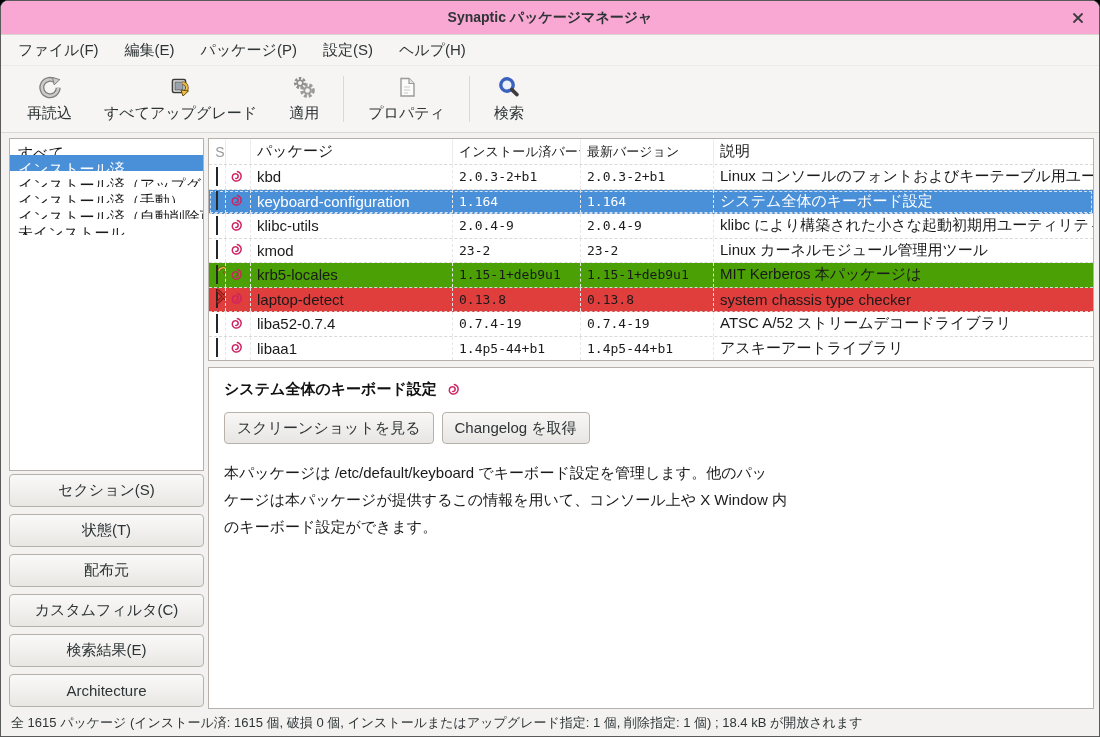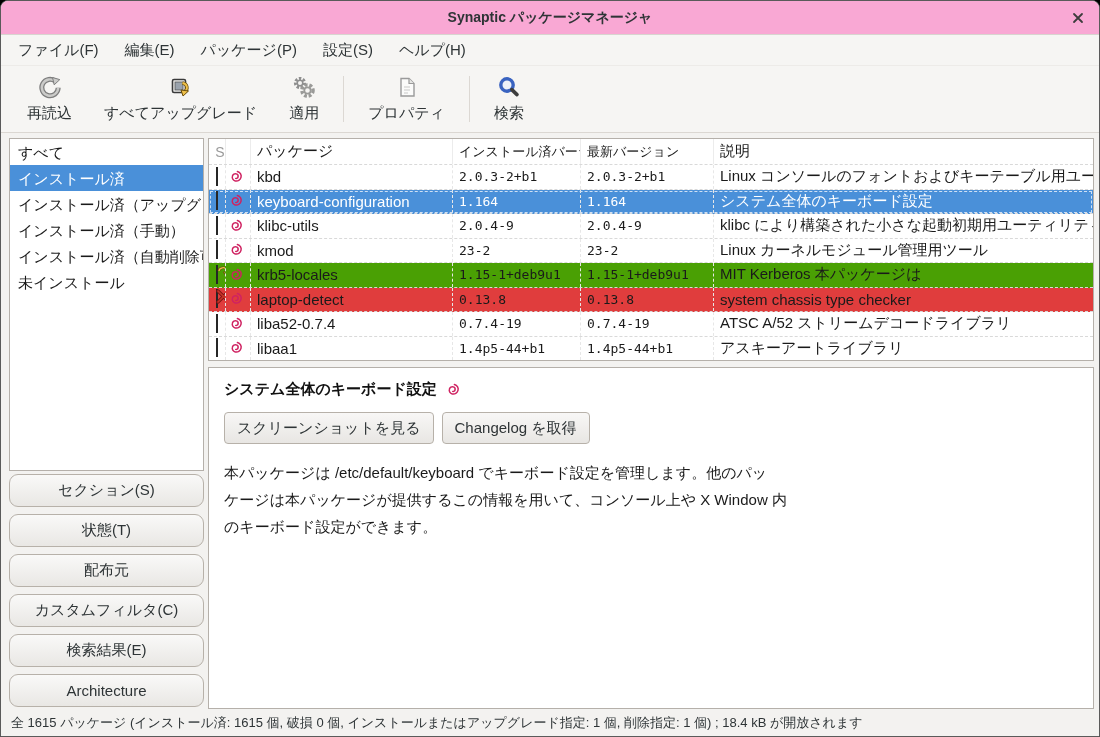--- a/index.html
+++ b/index.html
@@ -20,26 +20,26 @@
   .toolbar{height:67px;background:#f6f5f3;border-bottom:1px solid #dbd7d2;display:flex;
            align-items:flex-start;padding-left:10px;}
   .tool{display:flex;flex-direction:column;align-items:center;padding:8px 16px 0;cursor:default;}
   .tool .ticon{height:28px;display:flex;align-items:center;justify-content:center;}
   .tool .tlabel{font-size:15px;color:#2e3436;margin-top:2px;white-space:nowrap;}
   .tool-sep{width:1px;background:#dcd8d3;height:46px;margin:10px 8px 0;}
   
   .main{position:absolute;top:133px;left:0;right:0;bottom:27px;background:#f3f2f0;}
   .filter-list{position:absolute;left:8px;top:4px;width:195px;height:333px;background:#fff;
                border:1px solid #b5b0aa;overflow:hidden;}
-  .filter-item{height:26px;line-height:27px;padding-left:8px;font-size:15px;color:#1a1a1a;
+  .filter-item{height:16px;line-height:27px;padding-left:8px;font-size:15px;color:#1a1a1a;
                white-space:nowrap;overflow:hidden;cursor:default;}
   .filter-item.selected{background:#4a90d9;color:#fff;}
   .side-buttons{position:absolute;left:8px;top:340px;width:195px;}
   .side-btn{display:block;width:195px;height:33px;margin-bottom:7px;
-            background:linear-gradient(#f9f9f8,#e9e7e4);border:1px solid #b7b1a9;border-radius:9px;
+            background:linear-gradient(#f9f9f8,#e9e7e4);border:1px solid #b7b1a9;border-radius:4px;
             font-size:15px;color:#2e3436;cursor:pointer;}
   
   .pkg-panel{position:absolute;left:207px;top:4px;width:886px;height:223px;background:#fff;
              border:1px solid #b5b0aa;overflow:hidden;}
   .thead{display:flex;height:26px;border-bottom:1px dashed #d9d9d9;}
   .th{display:flex;align-items:center;font-size:14px;color:#9b9b9b;padding-left:6px;
       border-right:1px solid #ececec;white-space:nowrap;overflow:hidden;cursor:default;}
   .tr{display:flex;height:24.5px;border-bottom:1px dashed #d9d9d9;cursor:default;}
   .td{display:flex;align-items:center;height:100%;overflow:hidden;white-space:nowrap;
       border-right:1px dashed #e7e7e7;}

